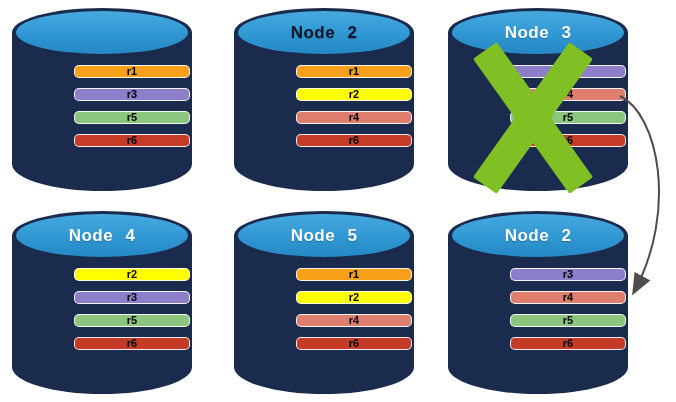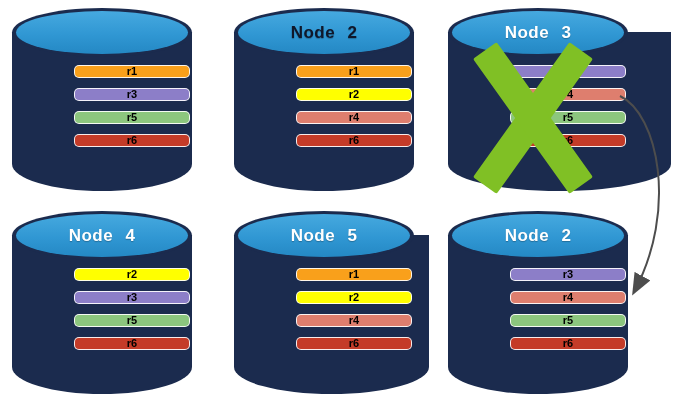--- a/index.html
+++ b/index.html
@@ -131,21 +131,21 @@
           <span class="replica-label" style="color: rgb(0, 0, 0);">r2</span>
         </div>
         <div class="replica-bar" style="background: rgb(222, 126, 110);">
           <span class="replica-label" style="color: rgb(0, 0, 0);">r4</span>
         </div>
         <div class="replica-bar" style="background: rgb(196, 59, 40);">
           <span class="replica-label" style="color: rgb(0, 0, 0);">r6</span>
         </div>
       </div>
     </div>
-    <div class="node" style="left: 448px; top: 8px; padding-left: 43px;">
+    <div class="node" style="left: 448px; top: 8px;">
       <div class="cyl-body" style="background: rgb(27, 43, 78);"></div>
       <div class="cyl-rim" style="background: rgb(27, 43, 78);"></div>
       <div class="cyl-top"></div>
       <div class="node-title" style="color: rgb(255, 255, 255);">Node 3</div>
       <div class="bars">
         <div class="replica-bar" style="background: rgb(140, 126, 200);">
           <span class="replica-label" style="color: rgb(0, 0, 0);">r3</span>
         </div>
         <div class="replica-bar" style="background: rgb(222, 126, 110);">
           <span class="replica-label" style="color: rgb(0, 0, 0);">r4</span>
@@ -175,21 +175,21 @@
           <span class="replica-label" style="color: rgb(0, 0, 0);">r3</span>
         </div>
         <div class="replica-bar" style="background: rgb(140, 198, 126);">
           <span class="replica-label" style="color: rgb(0, 0, 0);">r5</span>
         </div>
         <div class="replica-bar" style="background: rgb(196, 59, 40);">
           <span class="replica-label" style="color: rgb(0, 0, 0);">r6</span>
         </div>
       </div>
     </div>
-    <div class="node" style="left: 234px; top: 211px; padding-left: 15px;">
+    <div class="node" style="left: 234px; top: 211px;">
       <div class="cyl-body" style="background: rgb(27, 43, 78);"></div>
       <div class="cyl-rim" style="background: rgb(27, 43, 78);"></div>
       <div class="cyl-top"></div>
       <div class="node-title" style="color: rgb(255, 255, 255);">Node 5</div>
       <div class="bars">
         <div class="replica-bar" style="background: rgb(249, 160, 27);">
           <span class="replica-label" style="color: rgb(0, 0, 0);">r1</span>
         </div>
         <div class="replica-bar" style="background: rgb(255, 255, 0);">
           <span class="replica-label" style="color: rgb(0, 0, 0);">r2</span>

